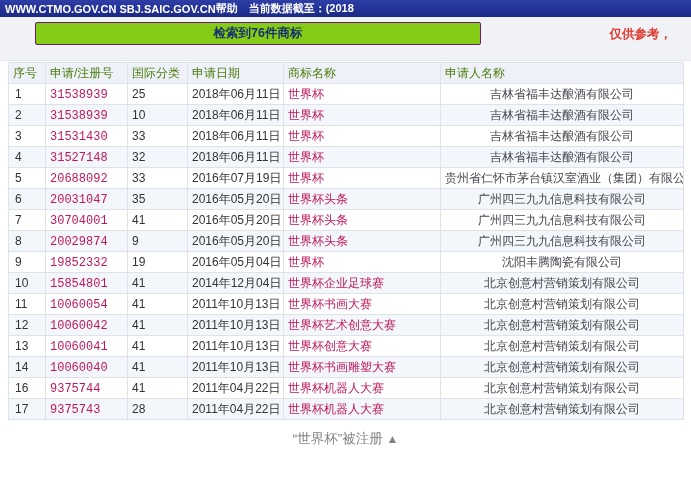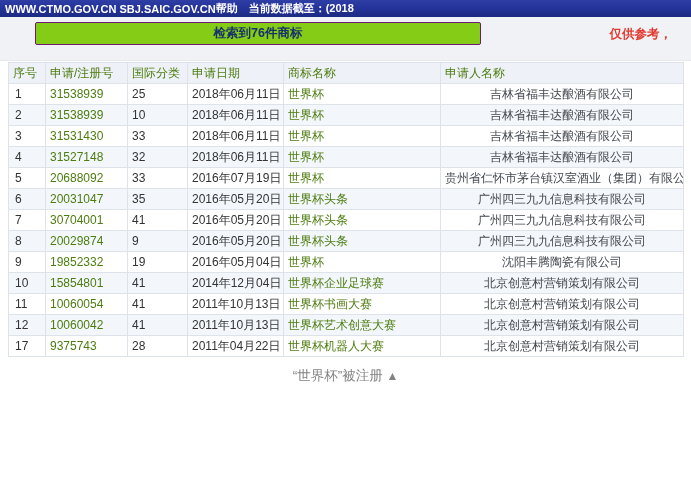--- a/index.html
+++ b/index.html
@@ -44,21 +44,21 @@
   th, td {
     border: 1px solid #dee3ea; height: 21px; padding: 0 4px;
     overflow: hidden; white-space: nowrap;
   }
   th {
     background: #eef1f7; color: #4d7c0f; font-weight: normal;
     text-align: left;
   }
   td { color: #333333; text-align: left; }
   tbody tr:nth-child(even) td { background: #f3f7fb; }
-  td a { color: #4d7c0f; text-decoration: none; cursor: pointer; }
+  td a { color: #be185d; text-decoration: none; cursor: pointer; font-family: Liberation Mono, monospace; }
   .col-seq   { width: 37px; }
   .col-num   { width: 82px; }
   .col-class { width: 60px; }
   .col-date  { width: 96px; }
   .col-name  { width: 157px; }
   .col-appl  { width: 243px; }
   td.c-seq { padding-left: 6px; }
   td.c-appl { color: #44484f; text-align: center; }
   
   .caption {
@@ -205,23 +205,47 @@
 
   <tr>
     <td class="c-seq">12</td>
     <td class="c-num"><a>10060042</a></td>
     <td class="c-class">41</td>
     <td class="c-date">2011年10月13日</td>
     <td class="c-name"><a>世界杯艺术创意大赛</a></td>
     <td class="c-appl">北京创意村营销策划有限公司</td>
   </tr>
 
-
-
-
+  <tr>
+    <td class="c-seq">13</td>
+    <td class="c-num"><a>10060041</a></td>
+    <td class="c-class">41</td>
+    <td class="c-date">2011年10月13日</td>
+    <td class="c-name"><a>世界杯创意大赛</a></td>
+    <td class="c-appl">北京创意村营销策划有限公司</td>
+  </tr>
+
+  <tr>
+    <td class="c-seq">14</td>
+    <td class="c-num"><a>10060040</a></td>
+    <td class="c-class">41</td>
+    <td class="c-date">2011年10月13日</td>
+    <td class="c-name"><a>世界杯书画雕塑大赛</a></td>
+    <td class="c-appl">北京创意村营销策划有限公司</td>
+  </tr>
+
+
+  <tr>
+    <td class="c-seq">16</td>
+    <td class="c-num"><a>9375744</a></td>
+    <td class="c-class">41</td>
+    <td class="c-date">2011年04月22日</td>
+    <td class="c-name"><a>世界杯机器人大赛</a></td>
+    <td class="c-appl">北京创意村营销策划有限公司</td>
+  </tr>
 
   <tr>
     <td class="c-seq">17</td>
     <td class="c-num"><a>9375743</a></td>
     <td class="c-class">28</td>
     <td class="c-date">2011年04月22日</td>
     <td class="c-name"><a>世界杯机器人大赛</a></td>
     <td class="c-appl">北京创意村营销策划有限公司</td>
   </tr>
 </tbody>

